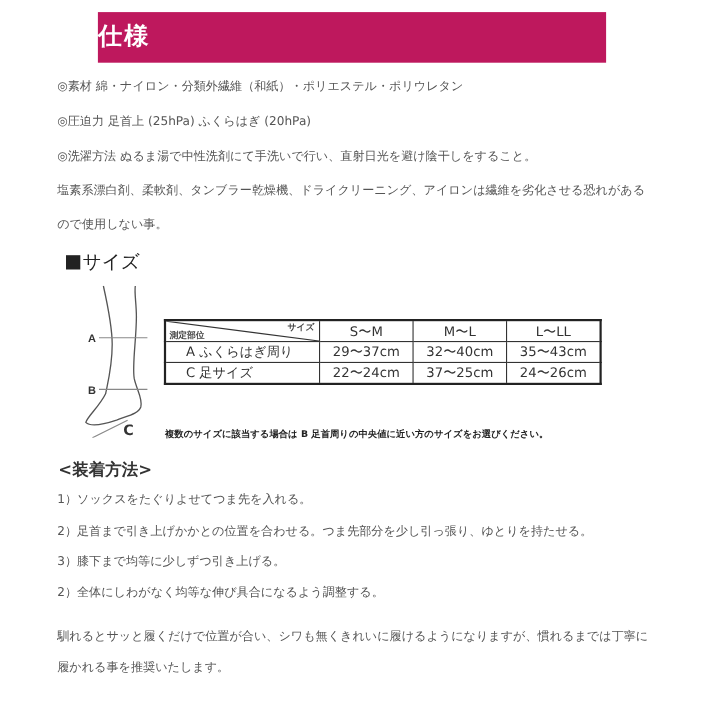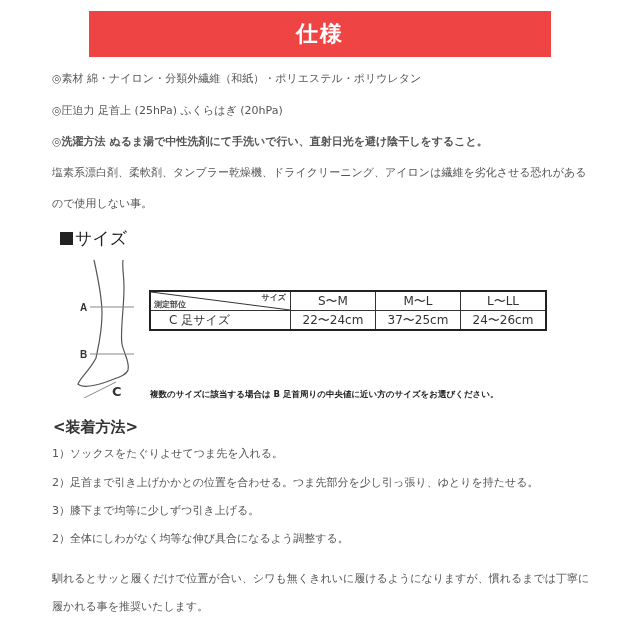--- a/index.html
+++ b/index.html
@@ -1,19 +1,19 @@
 <!DOCTYPE html>
 <html><head>
 <meta charset="utf-8">
 <style>
   html, body { margin:0; padding:0; background:#ffffff; }
   body { width:640px; height:640px; position:relative; overflow:hidden;
          font-family:"DejaVu Sans", "Liberation Sans", sans-serif; color:#444; }
   .title-bar { position:absolute; left:89px; top:11px; width:462px; height:46px;
-               background:#ef4444; color:#fff; text-align:center; font-size:22px; font-weight:bold;
+               background:#be185d; color:#fff; text-align:left; font-size:22px; font-weight:bold;
                line-height:46px; letter-spacing:2px; }
   .line { position:absolute; left:52px; font-size:11px; color:#555; white-space:nowrap; }
   .size-heading { position:absolute; left:60px; top:227px; font-size:17px; color:#222; }
   .size-heading .sq { display:inline-block; width:13px; height:13px; background:#222; margin-right:2px; vertical-align:-1px; }
   .leg { position:absolute; left:76px; top:258px; width:70px; height:140px; }
   table.size-table { position:absolute; left:149px; top:290px; border-collapse:collapse;
                      border:2px solid #222; font-size:12px; color:#333; }
   table.size-table td { border:1.5px solid #333; height:18px; padding:0; text-align:center; }
   .hdr-cell { position:relative; width:139px; }
   .hdr-cell svg { position:absolute; left:0; top:0; }
@@ -24,21 +24,21 @@
   .note { position:absolute; left:150px; top:375px; font-size:8.5px; font-weight:bold; color:#222; white-space:nowrap;margin-top:14px; }
   .howto-title { position:absolute; left:53px; top:418px; font-size:15px; font-weight:bold; color:#333; }
 </style>
 </head>
 <body>
 
 <div class="title-bar">仕様</div>
 
 <div class="line" style="top:71px;">◎素材 綿・ナイロン・分類外繊維（和紙）・ポリエステル・ポリウレタン</div>
 <div class="line" style="top:103px;">◎圧迫力 足首上 (25hPa) ふくらはぎ (20hPa)</div>
-<div class="line" style="top:134px;font-weight:bold;">◎洗濯方法 ぬるま湯で中性洗剤にて手洗いで行い、直射日光を避け陰干しをすること。</div>
+<div class="line" style="top:134px;">◎洗濯方法 ぬるま湯で中性洗剤にて手洗いで行い、直射日光を避け陰干しをすること。</div>
 <div class="line" style="top:165px;">塩素系漂白剤、柔軟剤、タンブラー乾燥機、ドライクリーニング、アイロンは繊維を劣化させる恐れがある</div>
 <div class="line" style="top:196px;">ので使用しない事。</div>
 
 <div class="size-heading">
   <span class="sq"></span><span>サイズ</span>
 </div>
 
 <svg class="leg" viewBox="0 0 70 140" width="70" height="140">
   <path d="M18 2 C22 20, 26 40, 26 55 C26 75, 22 90, 20 100 C14 112, 4 120, 2 126 C6 130, 18 128, 30 124 C40 120, 50 118, 52 112 C54 104, 48 96, 46 86 C44 74, 48 50, 48 30 C48 18, 46 8, 47 2" fill="none" stroke="#555" stroke-width="1.2"></path>
   <line x1="14" y1="49" x2="58" y2="49" stroke="#888" stroke-width="1"></line>
@@ -57,20 +57,26 @@
         <line x1="0" y1="0" x2="139" y2="18" stroke="#333" stroke-width="1"></line>
       </svg>
       <span class="hdr-size">サイズ</span>
       <span class="hdr-part">測定部位</span>
     </td>
     <td class="col">S〜M</td>
     <td class="col">M〜L</td>
     <td class="col">L〜LL</td>
   </tr>
   <tr>
+    <td class="rowlabel">A ふくらはぎ周り</td>
+    <td>29〜37cm</td>
+    <td>32〜40cm</td>
+    <td>35〜43cm</td>
+  </tr>
+  <tr>
     <td class="rowlabel">C 足サイズ</td>
     <td>22〜24cm</td>
     <td>37〜25cm</td>
     <td>24〜26cm</td>
   </tr>
 </tbody>
   </table>
 
 <div class="note">複数のサイズに該当する場合は B 足首周りの中央値に近い方のサイズをお選びください。</div>
 

